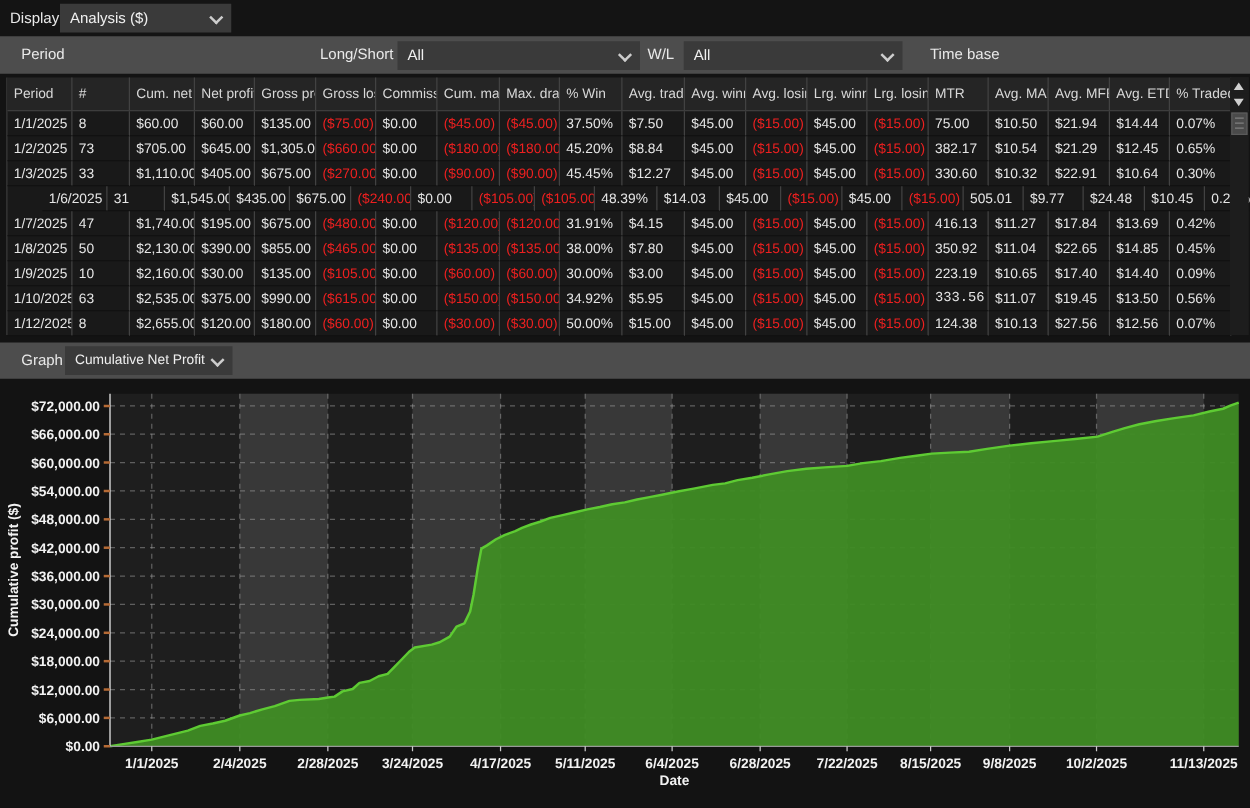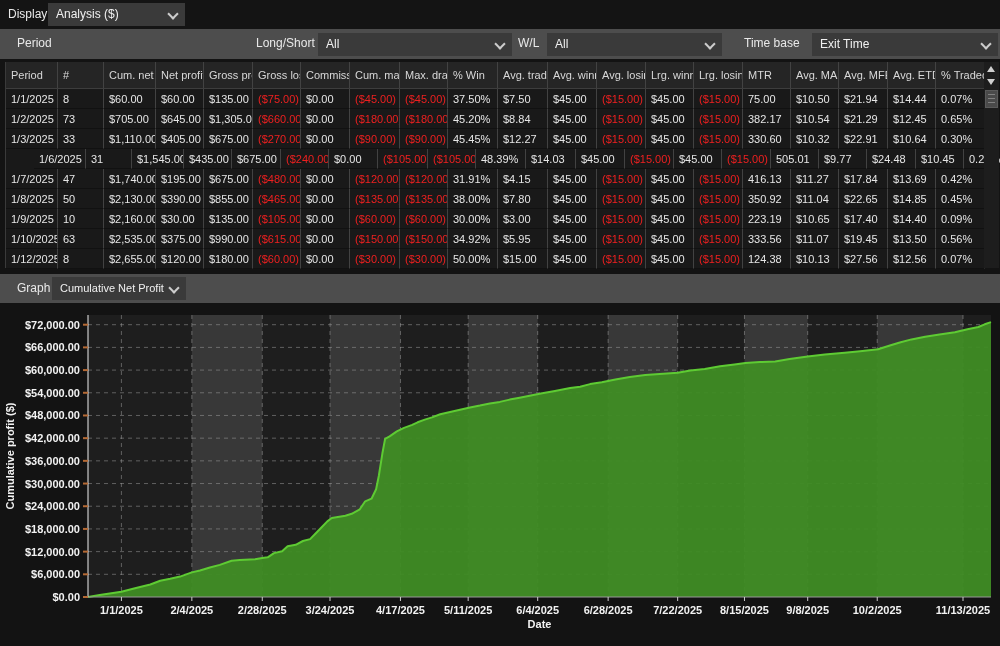--- a/index.html
+++ b/index.html
@@ -58,24 +58,20 @@
   <div class="dd" style="left:318px;top:4px;width:194px;">
     <span>All</span>
     <i class="chev"></i>
   </div>
   <span class="lbl abs" style="left:518px;top:0;">W/L</span>
   <div class="dd" style="left:547px;top:4px;width:175px;">
     <span>All</span>
     <i class="chev"></i>
   </div>
   <span class="lbl abs" style="left:744px;top:0;">Time base</span>
-  <div class="dd" style="left:812px;top:4px;width:186px;">
-    <span>Exit Time</span>
-    <i class="chev"></i>
-  </div>
 </div>
 
 <div id="tbl" class="abs">
     <div class="trow thead">
       <div class="th" style="width: 52px;">Period</div>
       <div class="th" style="width: 46px;">#</div>
       <div class="th" style="width: 52px;">Cum. net profit</div>
       <div class="th" style="width: 48px;">Net profit</div>
       <div class="th" style="width: 49px;">Gross profit</div>
       <div class="th" style="width: 48px;">Gross loss</div>
@@ -257,21 +253,21 @@
       <div class="td neg" style="width: 48px;">($615.00)</div>
       <div class="td" style="width: 49px;">$0.00</div>
       <div class="td neg" style="width: 50px;">($150.00)</div>
       <div class="td neg" style="width: 48px;">($150.00)</div>
       <div class="td" style="width: 50px;">34.92%</div>
       <div class="td" style="width: 50px;">$5.95</div>
       <div class="td" style="width: 49px;">$45.00</div>
       <div class="td neg" style="width: 49px;">($15.00)</div>
       <div class="td" style="width: 48px;">$45.00</div>
       <div class="td neg" style="width: 49px;">($15.00)</div>
-      <div class="td" style="width: 48px;">333.56</div>
+      <div class="td" style="width: 48px; font-family: Liberation Mono, monospace;">333.56</div>
       <div class="td" style="width: 48px;">$11.07</div>
       <div class="td" style="width: 49px;">$19.45</div>
       <div class="td" style="width: 48px;">$13.50</div>
       <div class="td" style="width: 49px;">0.56%</div>
     </div>
     <div class="trow">
       <div class="td" style="width: 52px;">1/12/2025</div>
       <div class="td" style="width: 46px;">8</div>
       <div class="td" style="width: 52px;">$2,655.00</div>
       <div class="td" style="width: 48px;">$120.00</div>

